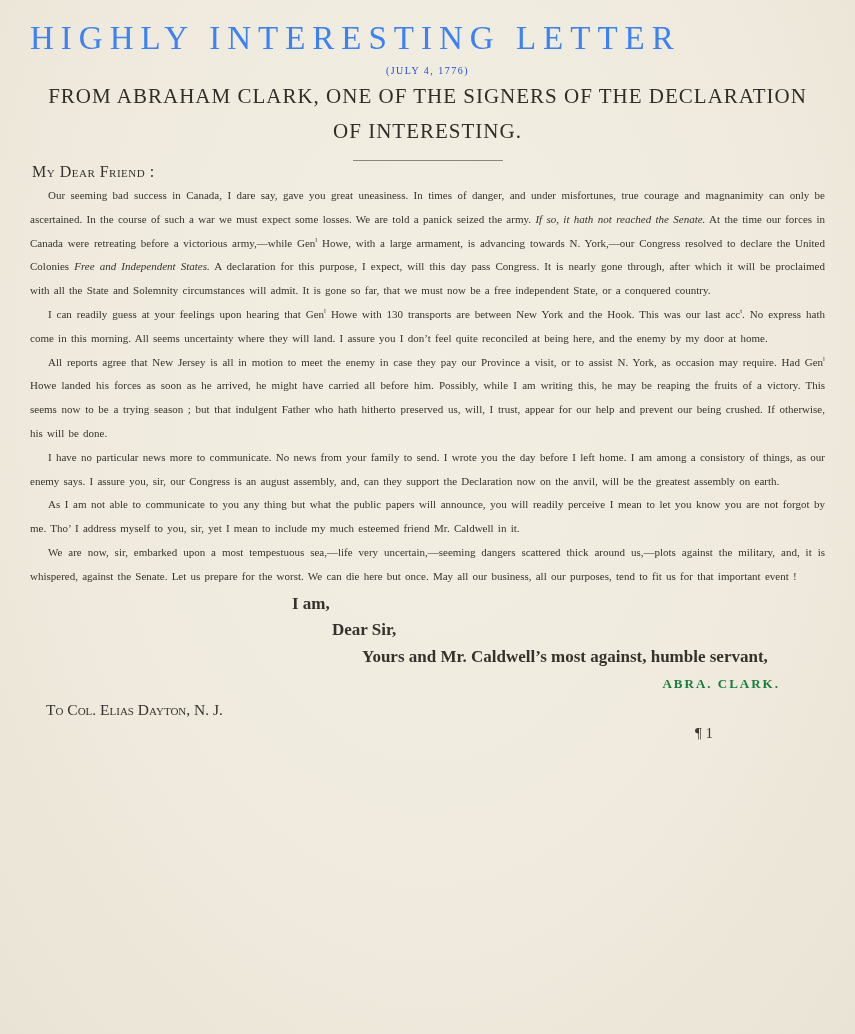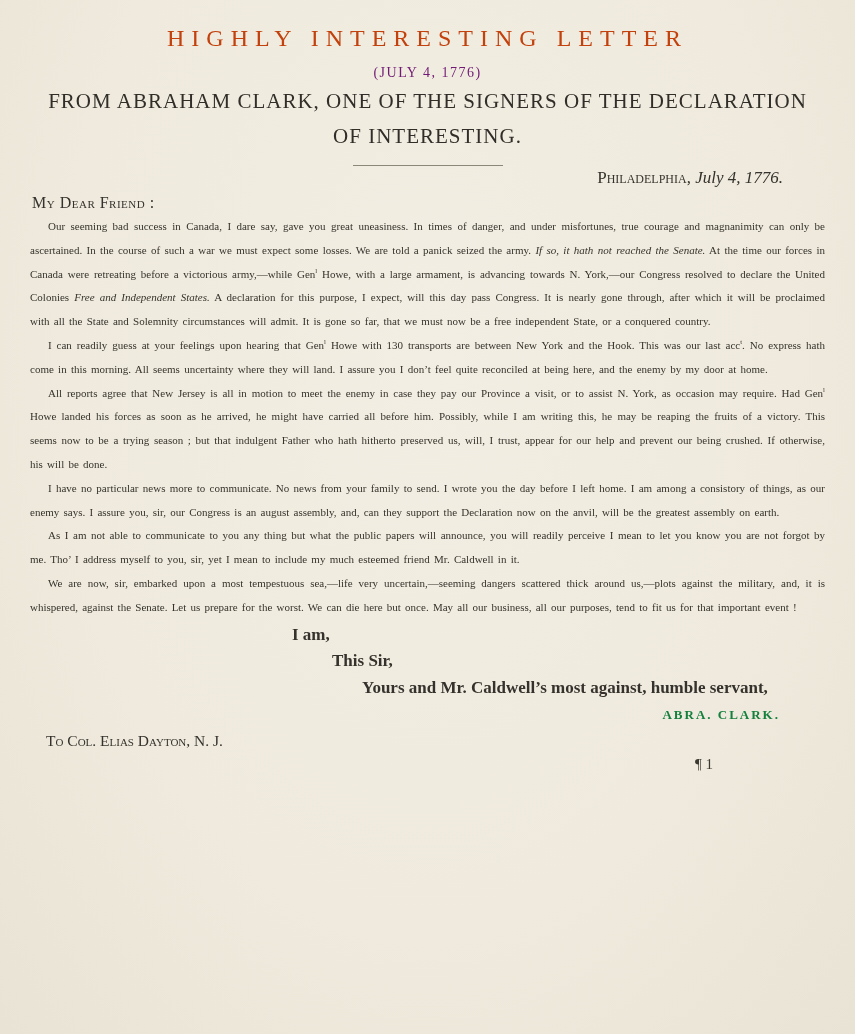--- a/index.html
+++ b/index.html
@@ -12,34 +12,34 @@
     overflow: hidden;
   }
   .page {
     box-sizing: border-box;
     width: 855px;
     height: 1034px;
     padding: 14px 30px 0 30px;
     position: relative;
   }
   .title {
-    text-align: center;
-    font-size: 24px;
+    text-align: left;
+    font-size: 33px;
     line-height: 40px;
     letter-spacing: 7px;
     font-weight: normal;
     margin: 4px 0 0 0;
-    color: #c2410c;
+    color: #3b82f6;
   }
   .paren-date {
     text-align: center;
-    font-size: 14px;
+    font-size: 10px;
     letter-spacing: 1.5px;
     margin-top: 7px;
-    color: #701a75;
+    color: #1d4ed8;
   }
   .subtitle {
     text-align: center;
     font-size: 21px;
     line-height: 30px;
     letter-spacing: 1px;
     margin-top: 5px;
     color: #312e29;
   }
   .rule {
@@ -109,39 +109,38 @@
 
 <div class="page">
 
   <h1 class="title">HIGHLY INTERESTING LETTER</h1>
   <div class="paren-date">(JULY 4, 1776)</div>
   <div class="subtitle">FROM ABRAHAM CLARK, ONE OF THE SIGNERS OF THE DECLARATION</div>
   <div class="subtitle">OF INTERESTING.</div>
 
   <hr class="rule">
 
-  <div class="place-line"><span class="sc">Philadelphia,</span> <span class="it">July 4, 1776.</span></div>
 
   <div class="salutation">My Dear Friend :</div>
 
   <p class="para"><span>Our seeming bad success in Canada, I dare say, gave you great uneasiness.  In times of danger, and under misfortunes, true courage and magnanimity can only be ascertained.  In the course of such a war we must expect some losses.  We are told a panick seized the army.  </span><span class="it">If so, it hath not reached the Senate.</span><span>  At the time our forces in Canada were retreating before a victorious army,—while Gen</span><span class="sup">l</span><span> Howe, with a large armament, is advancing towards N. York,—our Congress resolved to declare the United Colonies </span><span class="it">Free and Independent States.</span><span>  A declaration for this purpose, I expect, will this day pass Congress.  It is nearly gone through, after which it will be proclaimed with all the State and Solemnity circumstances will admit.  It is gone so far, that we must now be a free independent State, or a conquered country.</span></p>
 
   <p class="para"><span>I can readily guess at your feelings upon hearing that Gen</span><span class="sup">l</span><span> Howe with 130 transports are between New York and the Hook.  This was our last acc</span><span class="sup">t</span><span>.  No express hath come in this morning.  All seems uncertainty where they will land.  I assure you I don’t feel quite reconciled at being here, and the enemy by my door at home.</span></p>
 
   <p class="para"><span>All reports agree that New Jersey is all in motion to meet the enemy in case they pay our Province a visit, or to assist N. York, as occasion may require.  Had Gen</span><span class="sup">l</span><span> Howe landed his forces as soon as he arrived, he might have carried all before him.  Possibly, while I am writing this, he may be reaping the fruits of a victory.  This seems now to be a trying season ; but that indulgent Father who hath hitherto preserved us, will, I trust, appear for our help and prevent our being crushed.  If otherwise, his will be done.</span></p>
 
   <p class="para"><span>I have no particular news more to communicate.  No news from your family to send.  I wrote you the day before I left home.  I am among a consistory of things, as our enemy says.  I assure you, sir, our Congress is an august assembly, and, can they support the Declaration now on the anvil, will be the greatest assembly on earth.</span></p>
 
   <p class="para"><span>As I am not able to communicate to you any thing but what the public papers will announce, you will readily perceive I mean to let you know you are not forgot by me.  Tho’ I address myself to you, sir, yet I mean to include my much esteemed friend Mr. Caldwell in it.</span></p>
 
   <p class="para"><span>We are now, sir, embarked upon a most tempestuous sea,—life very uncertain,—seeming dangers scattered thick around us,—plots against the military, and, it is whispered, against the Senate.  Let us prepare for the worst.  We can die here but once.  May all our business, all our purposes, tend to fit us for that important event !</span></p>
 
   <div class="closing">
     <div class="closing-line l1">I am,</div>
-    <div class="closing-line l2">This Sir,</div>
+    <div class="closing-line l2">Dear Sir,</div>
     <div class="closing-line l3">Yours and Mr. Caldwell’s most against, humble servant,</div>
     <div class="signature">ABRA. CLARK.</div>
   </div>
 
   <div class="footer">
     <div class="addressee">To Col. Elias Dayton, N. J.</div>
     <div class="sig-mark">¶ 1</div>
   </div>
 
 </div>

